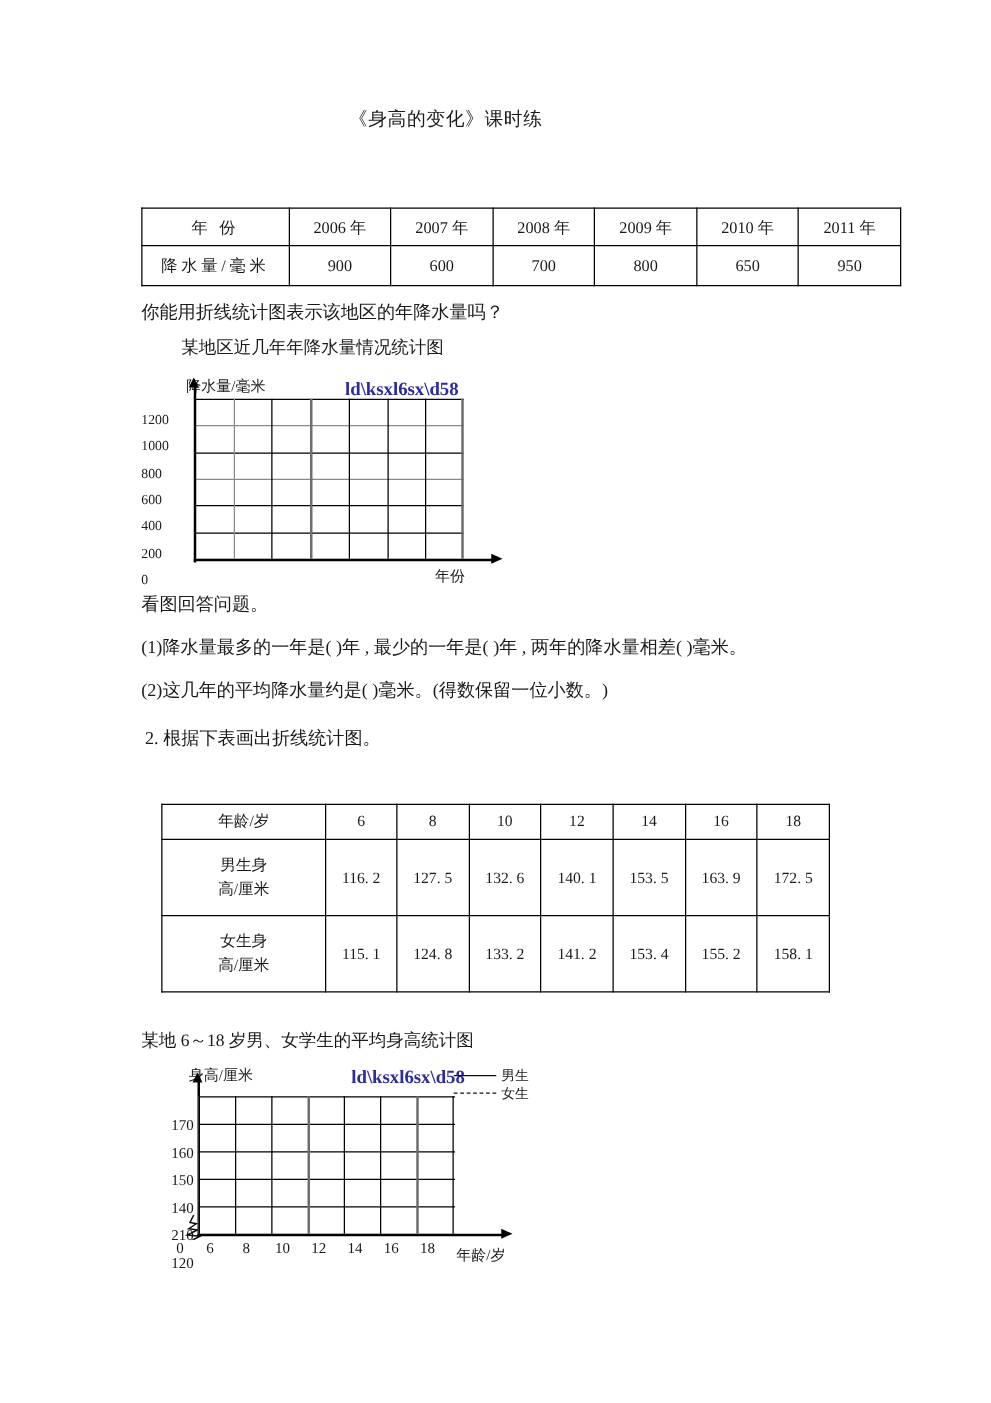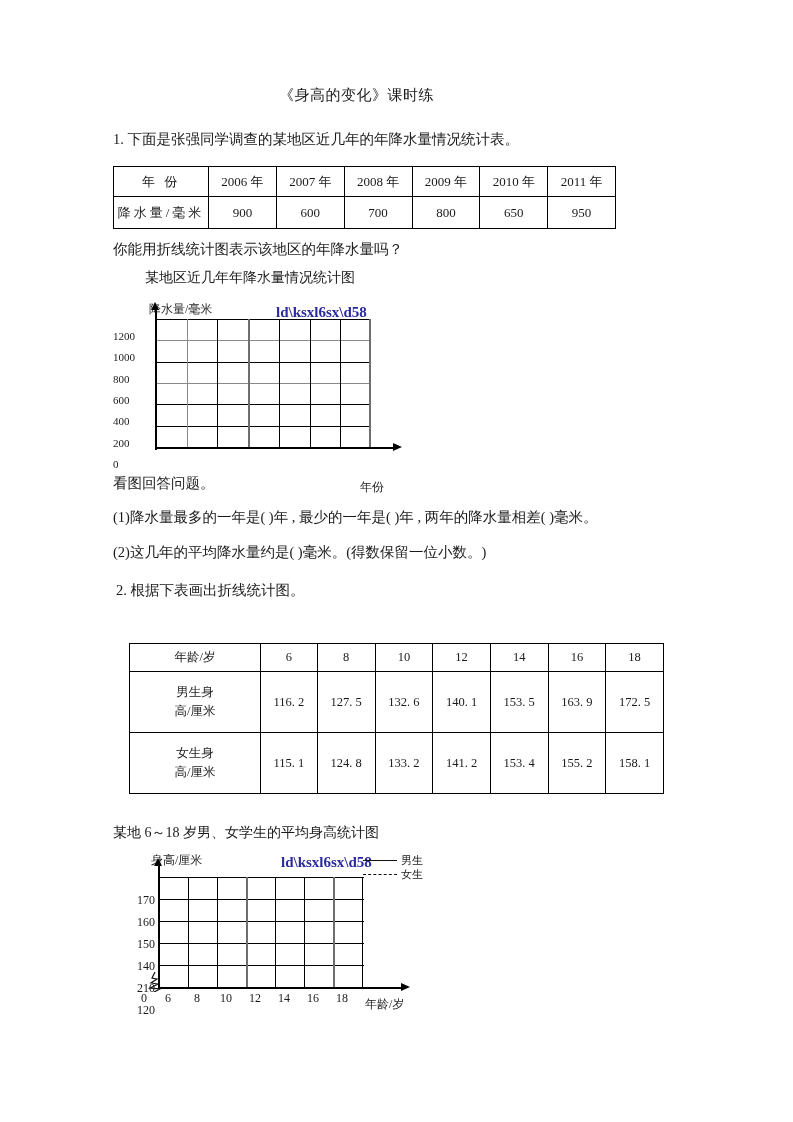--- a/index.html
+++ b/index.html
@@ -31,21 +31,21 @@
   }
   .q1-text {
     position: absolute;
     left: 113px; top: 130px;
     font-size: 14.5px;
   }
   
   .table1 {
     position: absolute;
     left: 113px; top: 166px;
-    width: 503px;
+    width: 608px;
     border-collapse: collapse;
     font-size: 13px;
   }
   .table1 td {
     border: 1px solid #000;
     text-align: center;
     height: 29px;
     padding: 0;
     font-family: "Liberation Serif", serif;
   }
@@ -150,24 +150,23 @@
   .axis-x-arrow {
     position: absolute;
     left: 280px; top: 143px;
     width: 0; height: 0;
     border-top: 4px solid transparent;
     border-bottom: 4px solid transparent;
     border-left: 9px solid #000;
   }
   .c1-xlabel {
     position: absolute;
-    left: 247px; top: 153px;
+    left: 235px; top: 153px;
     font-size: 12px;
     font-family: "Liberation Serif", serif;
-    margin-top: 26px;
   }
 
   .q1-read {
     position: absolute;
     left: 113px; top: 474px;
     font-size: 14.5px;
   }
   .q1-a {
     position: absolute;
     left: 113px; top: 508px;
@@ -342,21 +341,20 @@
     height: 20px;
   }
 </style>
 </head>
 <body>
 
 <div class="page">
 
   <div class="doc-title">《身高的变化》课时练</div>
 
-  <div class="q1-text">1.  下面是张强同学调查的某地区近几年的年降水量情况统计表。</div>
 
   <table class="table1">
     <tbody>
         <tr class="r1">
       <td class="head-lbl">年   份</td>
       <td class="yr">2006 年</td>
       <td class="yr">2007 年</td>
       <td class="yr">2008 年</td>
       <td class="yr">2009 年</td>
       <td class="yr">2010 年</td>

